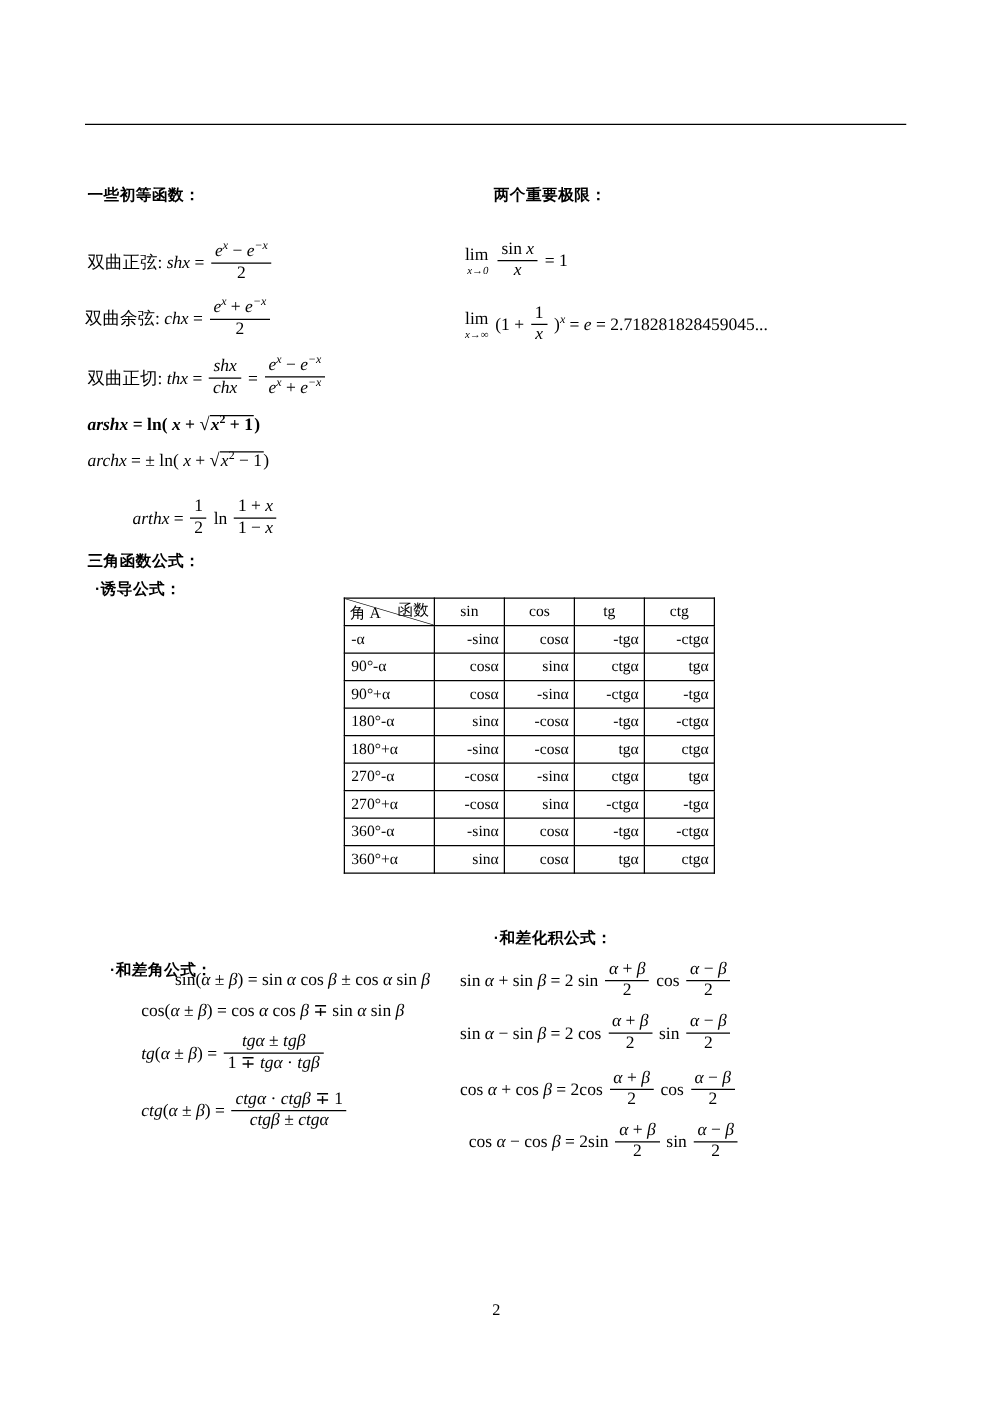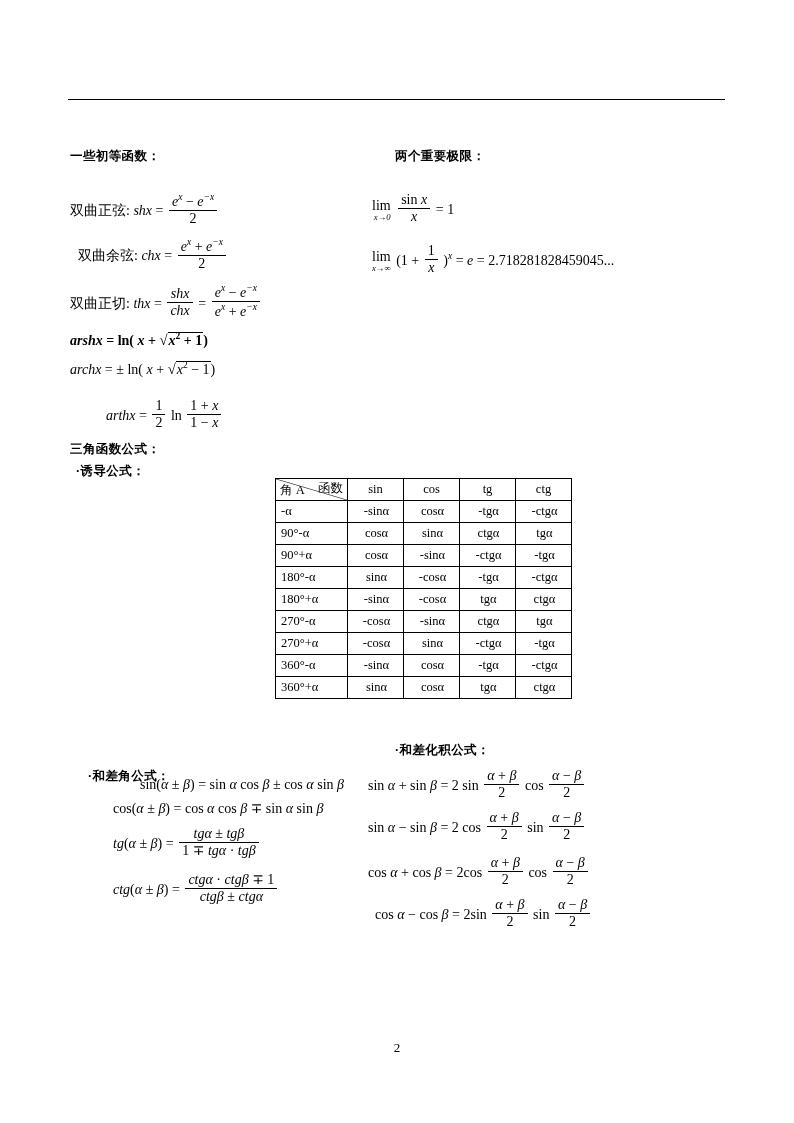--- a/index.html
+++ b/index.html
@@ -70,21 +70,21 @@
     font-size:12.5px;
   }
   table.trig td, table.trig th {
     border:1px solid #000;
     padding:1px 4px;
     height:19px;
     font-weight:normal;
     vertical-align:middle;
   }
   table.trig td.angle { width:62px; text-align:left; padding-left:5px; }
-  table.trig td.val   { width:45px; text-align:center; padding-left:6px; }
+  table.trig td.val   { width:45px; text-align:right; padding-left:6px; }
   table.trig td.fn    { width:45px; text-align:center; }
 
   .corner {
     position:relative;
     width:62px; height:44px;
     padding:0 !important;
     overflow:hidden;
   }
   .corner .diag {
     position:absolute; left:0; top:0; width:100%; height:100%;
@@ -115,21 +115,21 @@
   <div class="abs m" style="left:70px; top:192px;">
     <span class="up">双曲正弦</span><span class="up">:</span>
     <span class="it">shx</span>
     <span class="up">=</span>
     <span class="frac">
       <span class="num"><span class="it">e</span><span class="sup">x</span> − <span class="it">e</span><span class="sup">−x</span></span>
       <span class="den">2</span>
     </span>
   </div>
 
-  <div class="abs m" style="left:78px; top:237px;font-family:Liberation Serif, serif;">
+  <div class="abs m" style="left:68px; top:237px;font-family:Liberation Serif, serif;">
     <span class="up">双曲余弦</span><span class="up">:</span>
     <span class="it">chx</span>
     <span class="up">=</span>
     <span class="frac">
       <span class="num"><span class="it">e</span><span class="sup">x</span> + <span class="it">e</span><span class="sup">−x</span></span>
       <span class="den">2</span>
     </span>
   </div>
 
   <div class="abs m" style="left:70px; top:283px;">

